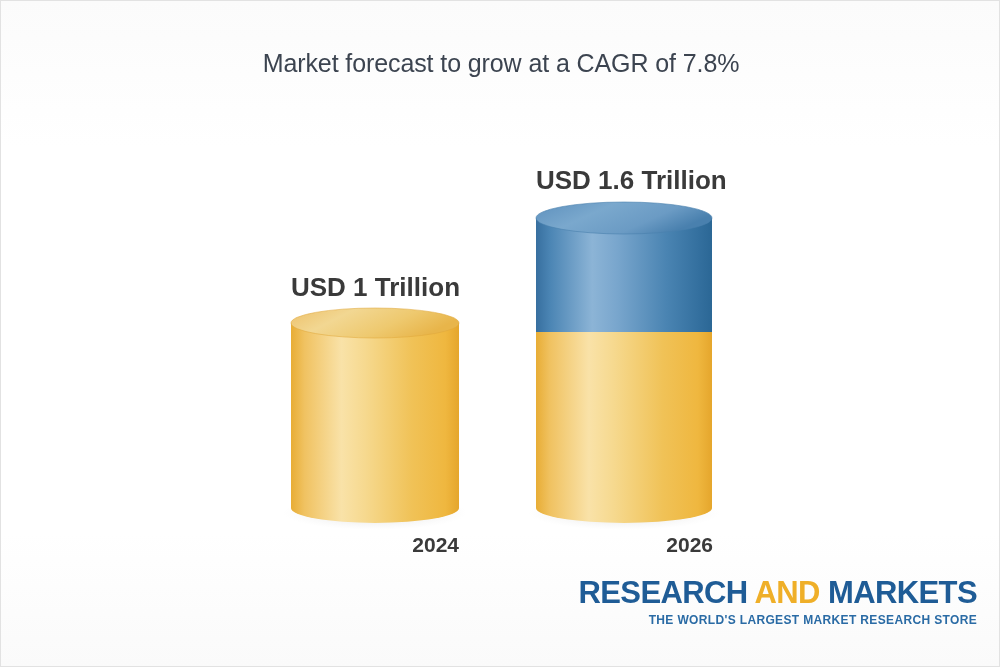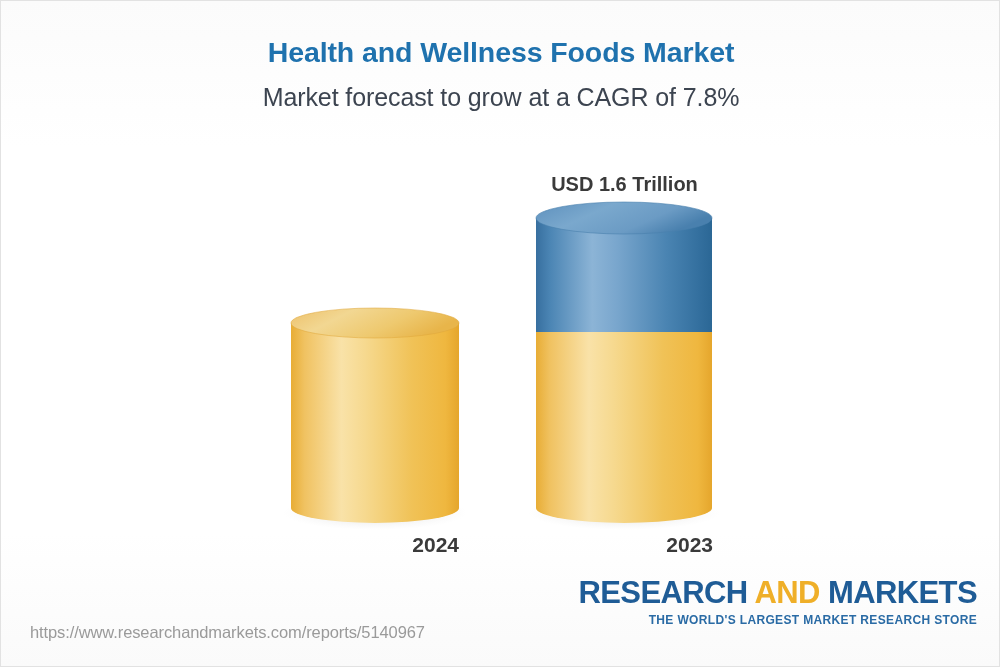--- a/index.html
+++ b/index.html
@@ -46,26 +46,25 @@
   
   #plot {
     position: absolute;
     left: 0;
     top: 0;
     width: 1000px;
     height: 667px;
   }
   .value-label {
     position: absolute;
-    font-size: 20px;
+    font-size: 26px;
     font-weight: bold;
     color: #3a3a3a;
     white-space: nowrap;
-    text-align: center;
-    margin-top: 8px;
+    text-align: right;
   }
   .cat-label {
     position: absolute;
     font-size: 21px;
     font-weight: bold;
     color: #3a3a3a;
     white-space: nowrap;
     text-align: right;
   }
   #label-value-0 { left: 290px; top: 271px; width: 168px; }
@@ -105,21 +104,20 @@
     letter-spacing: 0.35px;
     white-space: nowrap;
   }
 </style>
 </head>
 <body>
 
 <div id="infographic">
 
   <div id="header">
-    <div id="chart-title">Health and Wellness Foods Market</div>
     <div id="chart-subtitle">Market forecast to grow at a CAGR of 7.8%</div>
   </div>
 
   <div id="plot">
 
     <svg width="1000" height="667" viewBox="0 0 1000 667" style="position:absolute;left:0;top:0;">
       <defs>
 
         <linearGradient id="gradYellowBody" x1="0" y1="0" x2="1" y2="0">
           <stop offset="0%" stop-color="#e8ad35"></stop>
@@ -174,26 +172,26 @@
         <ellipse cx="623" cy="512" rx="96" ry="17" fill="url(#shadowGrad)"></ellipse>
 
         <path d="M535,331 L535,507 A88,15 0 0 0 711,507 L711,331 Z" fill="url(#gradYellowBody)"></path>
 
         <path d="M535,217 L535,331 L711,331 L711,217 Z" fill="url(#gradBlueBody)"></path>
         <ellipse cx="623" cy="217" rx="88" ry="16" fill="url(#gradBlueTop)"></ellipse>
         <ellipse cx="623" cy="217" rx="88" ry="16" fill="none" stroke="#4a80ad" stroke-opacity="0.6" stroke-width="1"></ellipse>
       </g>
     </svg>
 
+    <div class="value-label" id="label-value-0">USD 1 Trillion</div>
     <div class="value-label" id="label-value-1">USD 1.6 Trillion</div>
 
     <div class="cat-label" id="label-cat-0">2024</div>
-    <div class="cat-label" id="label-cat-1">2023</div>
+    <div class="cat-label" id="label-cat-1">2026</div>
   </div>
 
-  <div id="source-url">https://www.researchandmarkets.com/reports/5140967</div>
 
   <div id="brand">
     <div id="brand-name"><span class="brand-blue">RESEARCH</span> <span class="brand-gold">AND</span> <span class="brand-blue">MARKETS</span></div>
     <div id="brand-tagline">THE WORLD'S LARGEST MARKET RESEARCH STORE</div>
   </div>
 
 </div>
 
 </body></html>

